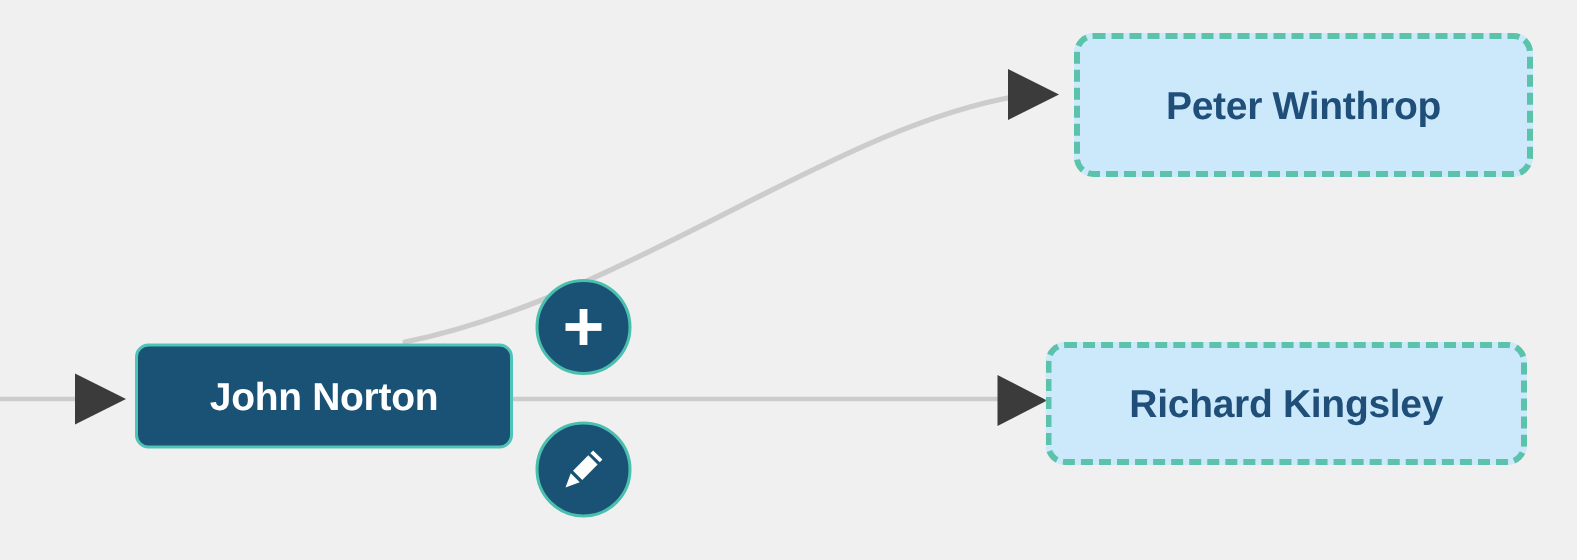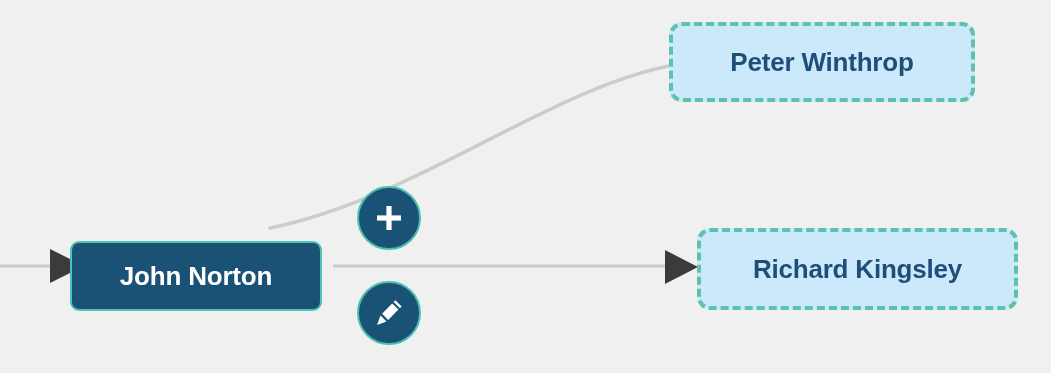--- a/index.html
+++ b/index.html
@@ -47,31 +47,30 @@
   }
   .node-dashed {
     background: #cbe9fb;
     border: 4px dashed #5bc2ab;
     border-radius: 13px;
     color: #1f4e79;
     font-size: 26px;
     font-weight: bold;
   }
   #node-john-norton {
-    left: 70px;
+    left: 90px;
     top: 229px;
     width: 252px;
     height: 70px;
-    margin-top: 12px;
   }
   #node-peter-winthrop {
-    left: 669px;
+    left: 716px;
     top: 22px;
     width: 306px;
-    height: 80px;
+    height: 96px;
   }
   #node-richard-kingsley {
     left: 697px;
     top: 228px;
     width: 321px;
     height: 82px;
   }
   
   .action-btn {
     position: absolute;

